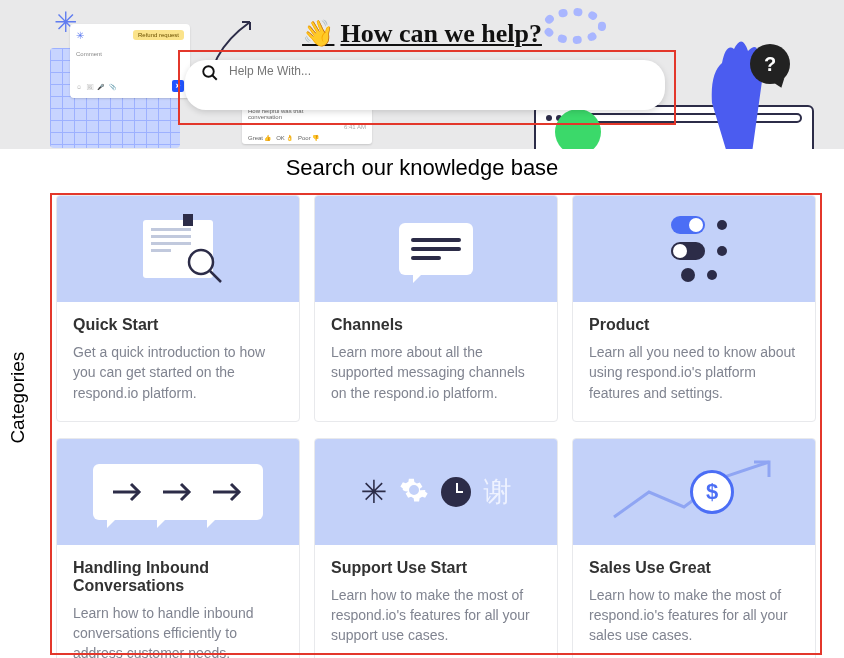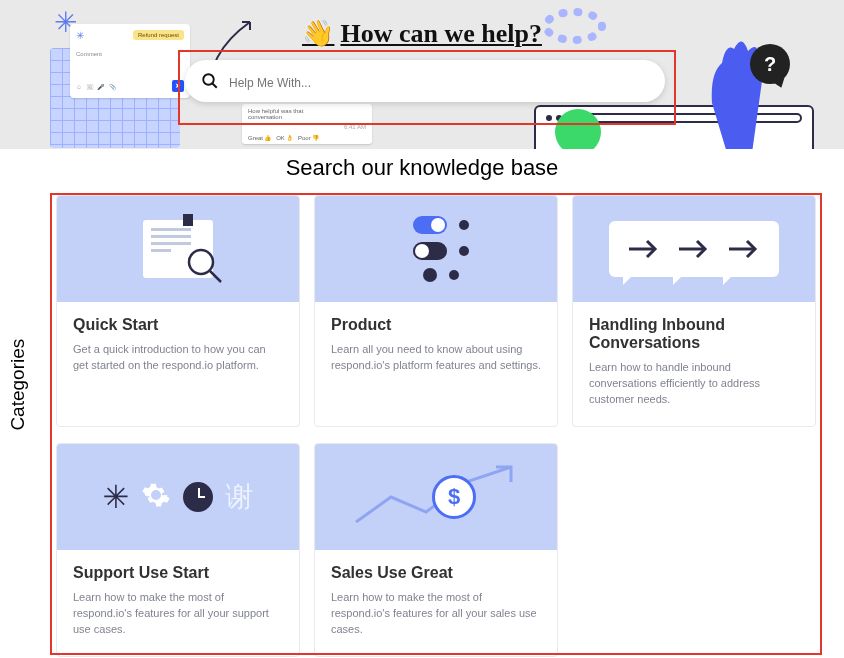--- a/index.html
+++ b/index.html
@@ -35,27 +35,27 @@
     color: #111;
     text-decoration: underline;
   }
   .hero-title .wave { font-size: 26px; margin-right: 6px; }
 
   .search-wrap {
     position: absolute;
     top: 60px;
     left: 185px;
     width: 480px;
-    height: 42px;
+    height: 50px;
     background: #fff;
     border-radius: 21px;
     box-shadow: 0 2px 6px rgba(0,0,0,.15);
     display: flex;
-    align-items: flex-end;
-    padding: 12px 16px;
+    align-items: flex-start;
+    padding: 4px 16px;
     z-index: 5;
   }
   .search-wrap svg { flex: 0 0 18px; }
   .search-input {
     border: none; outline: none;
     margin-left: 10px;
     font-size: 12px;
     color: #666;
     flex: 1;
     background: transparent;
@@ -179,21 +179,21 @@
   }
   .card .illus {
     height:106px;
     background:#c3d1f9;
     display:flex; align-items:center; justify-content:center;
     position:relative;
     overflow:hidden;
   }
   .card .body { padding: 14px 16px 18px; }
   .card .title { font-size:16px; color:#323232; margin-bottom:8px; font-weight:700; }
-  .card .desc { font-size:11px; color:#808490; line-height:1.45; }
+  .card .desc { font-size:14px; color:#808490; line-height:1.45; }
 
   .hl-cards {
     position:absolute;
     top:2px; left:50px; right:22px; height:462px;
     border:2px solid #e3372b;
     pointer-events:none;
   }
 
   
   .ill-search .page{width:70px;height:58px;background:#fff;border-radius:3px;position:relative;}
@@ -319,20 +319,33 @@
               <line x1="25" y1="25" x2="36" y2="36" stroke="#2c2c48" stroke-width="2.5"></line>
             </svg>
         </div>
       </div>
       <div class="body">
         <div class="title">Quick Start</div>
         <div class="desc">Get a quick introduction to how you can get started on the respond.io platform.</div>
       </div>
     </div>
 
+    <div class="card">
+      <div class="illus ill-chat">
+        <div class="bubble">
+            <span></span>
+            <span></span>
+            <span></span>
+          </div>
+      </div>
+      <div class="body">
+        <div class="title">Channels</div>
+        <div class="desc">Learn more about all the supported messaging channels on the respond.io platform.</div>
+      </div>
+    </div>
 
     <div class="card">
       <div class="illus ill-toggle">
         <div class="trow">
             <div class="tgl on"></div>
             <div class="slider s1"></div>
           </div>
         <div class="trow">
             <div class="tgl off"></div>
             <div class="slider s2"></div>

